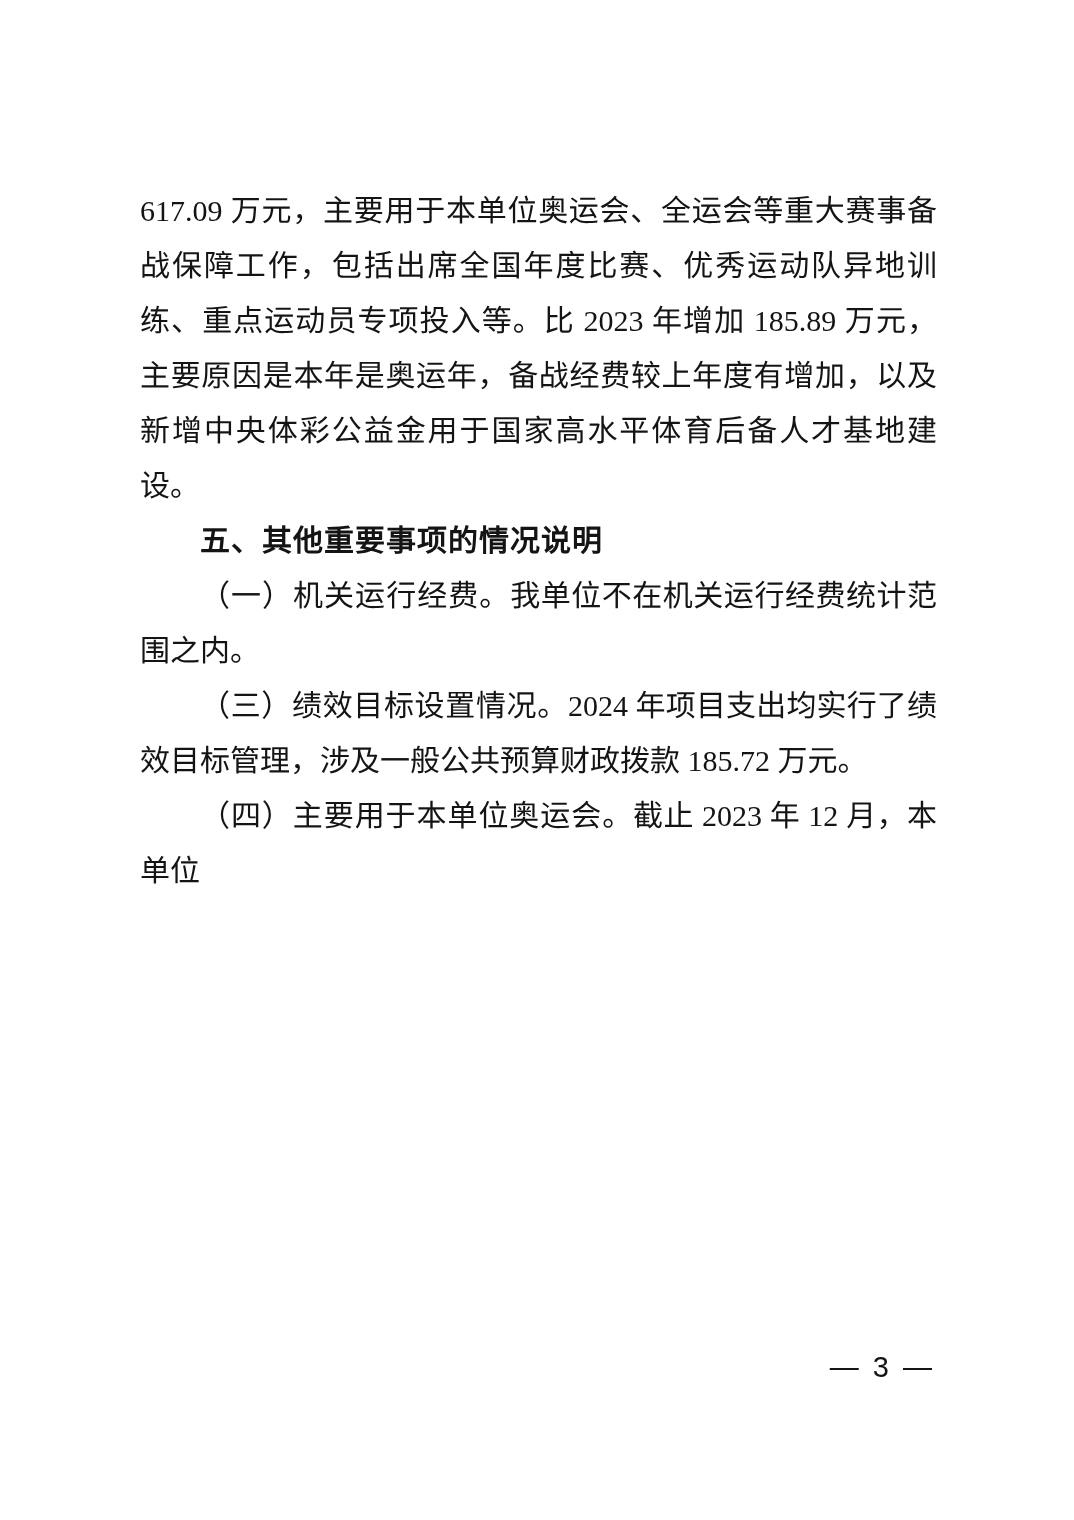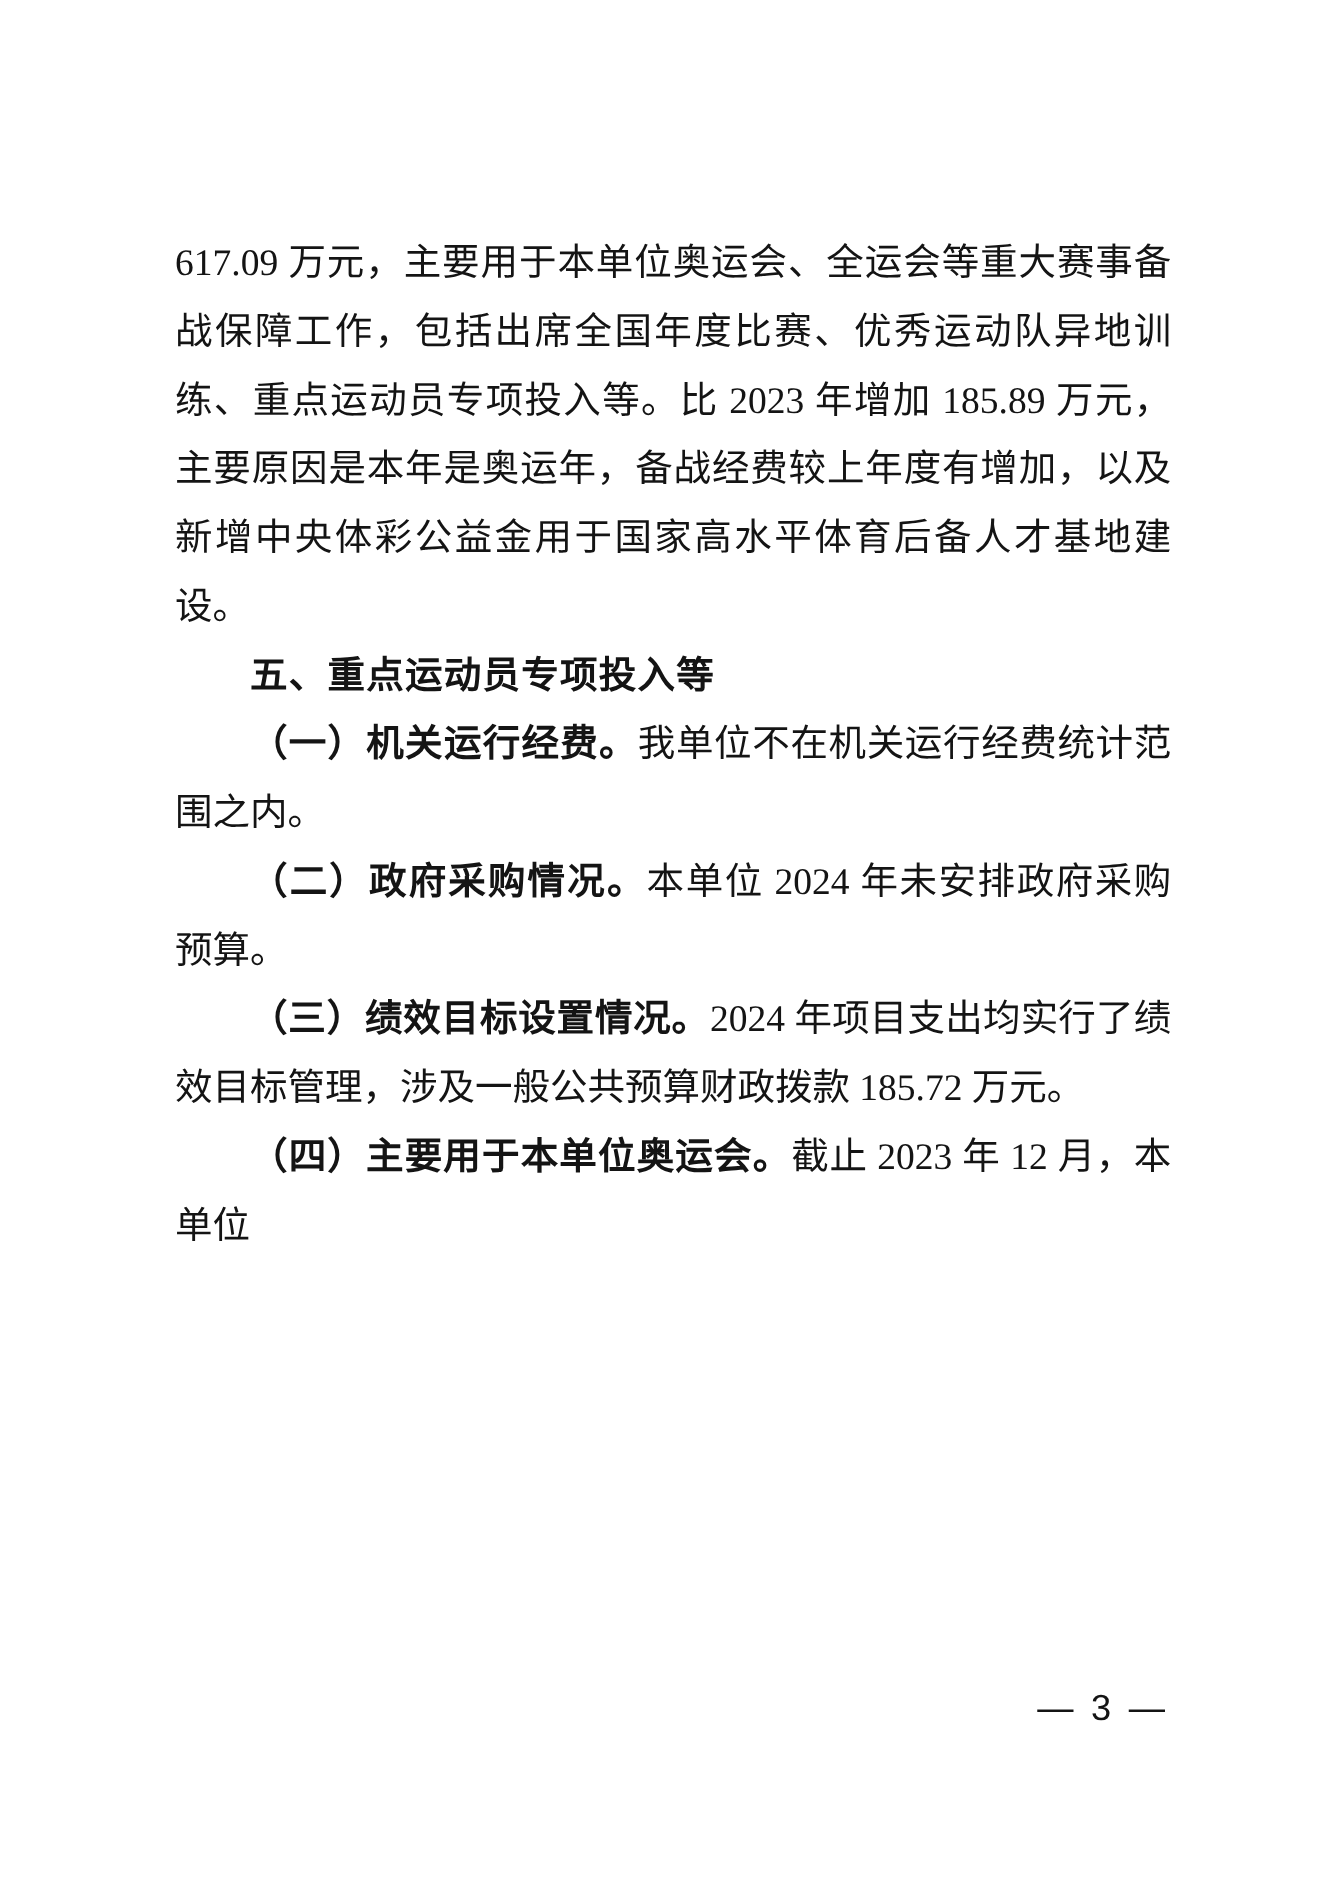--- a/index.html
+++ b/index.html
@@ -34,41 +34,40 @@
     word-break: break-all;
   }
   p.indent { text-indent: 2em; }
   p.heading {
     font-family: "Liberation Sans", "DejaVu Sans", sans-serif;
     font-weight: 700;
     text-align: left;
     letter-spacing: 1px;
   }
   p.body strong.lead {
-    font-weight: 700;
+    font-weight: 400;
     letter-spacing: 0.5px;
   }
   .page-number {
     position: absolute;
     right: 139px;
     top: 1347px;
     font-size: 29px;
     line-height: 40px;
     font-family: "Liberation Sans", "DejaVu Sans", sans-serif;
     color: #141414;
     letter-spacing: 3px;
     white-space: nowrap;
   }
 </style>
 </head>
 <body>
 
 <div class="page">
   <main class="doc-body">
       <p class="body">617.09 万元，主要用于本单位奥运会、全运会等重大赛事备战保障工作，包括出席全国年度比赛、优秀运动队异地训练、重点运动员专项投入等。比 2023 年增加 185.89 万元，主要原因是本年是奥运年，备战经费较上年度有增加，以及新增中央体彩公益金用于国家高水平体育后备人才基地建设。</p>
-      <p class="heading indent">五、重点运动员专项投入等</p>
+      <p class="heading indent">五、其他重要事项的情况说明</p>
       <p class="body indent"><strong class="lead">（一）机关运行经费。</strong>我单位不在机关运行经费统计范围之内。</p>
-      <p class="body indent"><strong class="lead">（二）政府采购情况。</strong>本单位 2024 年未安排政府采购预算。</p>
       <p class="body indent"><strong class="lead">（三）绩效目标设置情况。</strong>2024 年项目支出均实行了绩效目标管理，涉及一般公共预算财政拨款 185.72 万元。</p>
       <p class="body indent"><strong class="lead">（四）主要用于本单位奥运会。</strong>截止 2023 年 12 月，本单位</p>
     </main>
   <div class="page-number">— 3 —</div>
 </div>
 
 </body></html>

